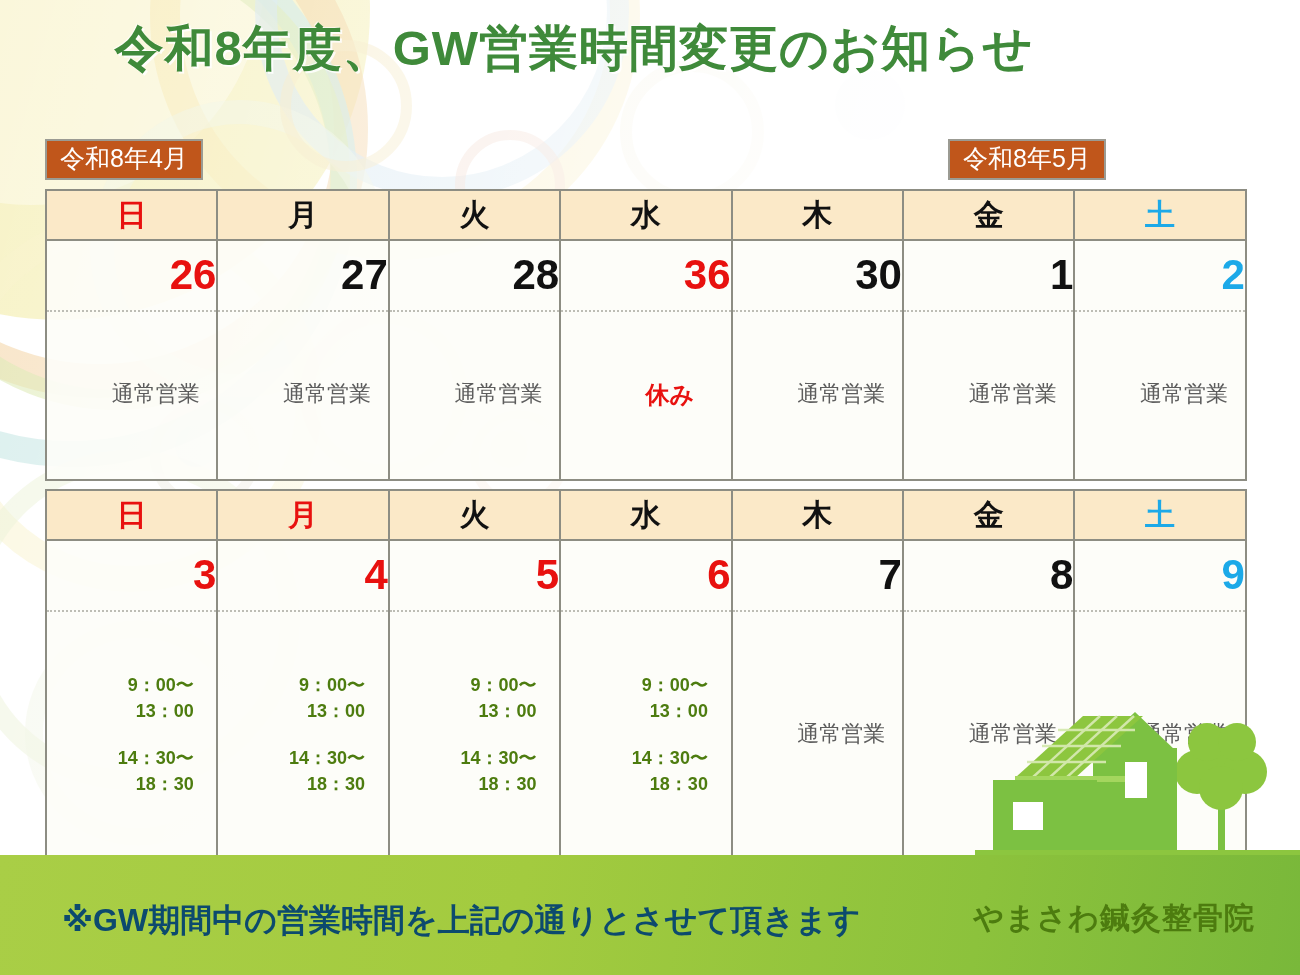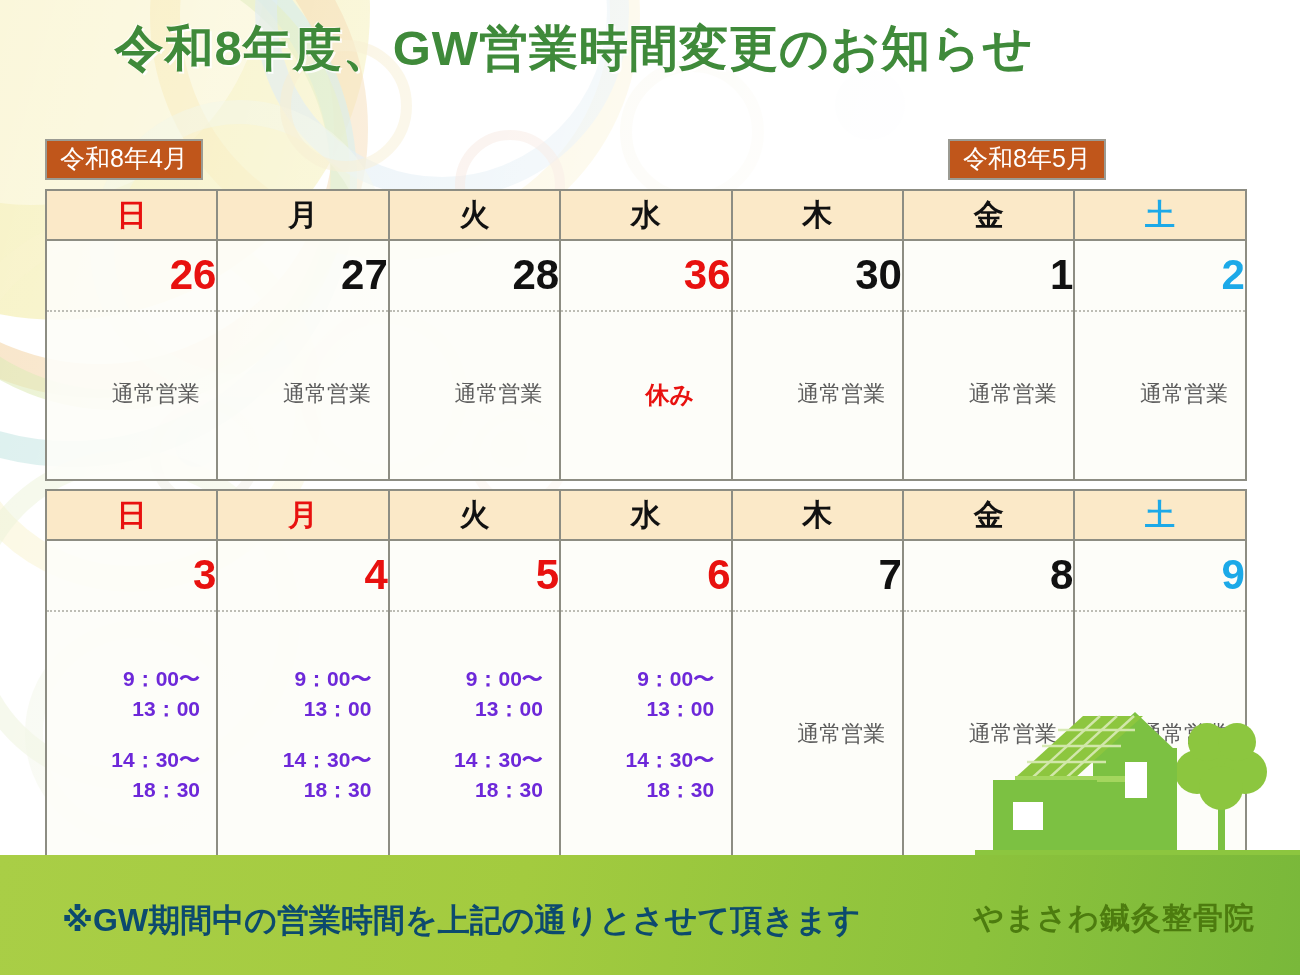--- a/index.html
+++ b/index.html
@@ -149,22 +149,22 @@
     color:#5d5d5d;
     line-height:1.3;
     white-space:nowrap;
   }
   .status.closed{
     color:#e8110f;
     font-weight:bold;
     font-size:24px;
   }
   .hours{
-    font-size:21px;
-    color:#6d28d9;
+    font-size:18px;
+    color:#4d7c0f;
     font-weight:bold;
     line-height:1.45;
     white-space:nowrap;
   }
   .hours .block{margin:0;}
   .hours .gap{height:20px;}
 
   .c-red{color:#e8110f;}
   .c-blue{color:#1ca9e8;}
   .c-black{color:#111111;}

